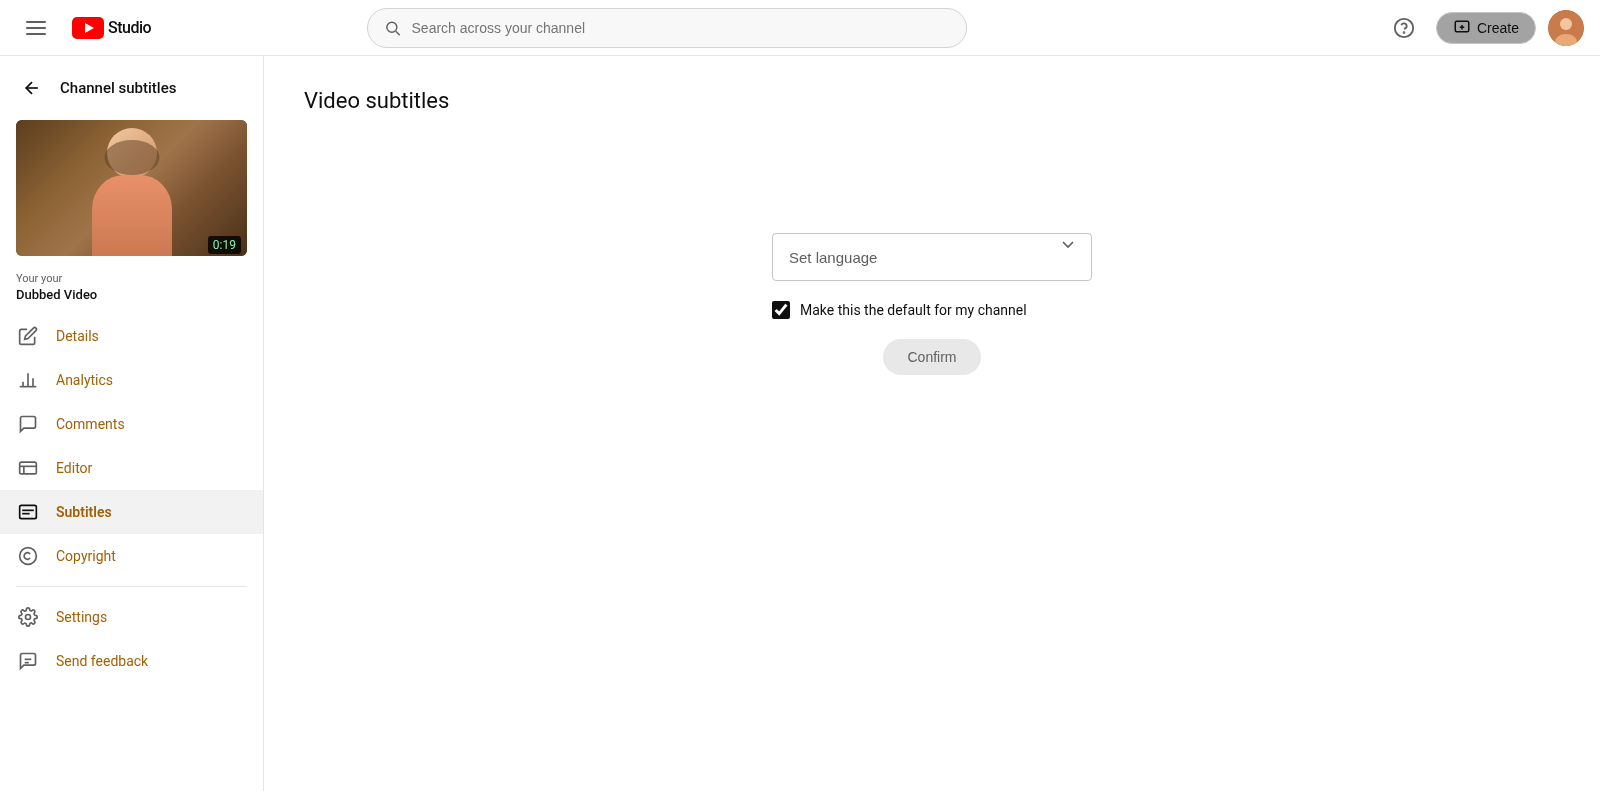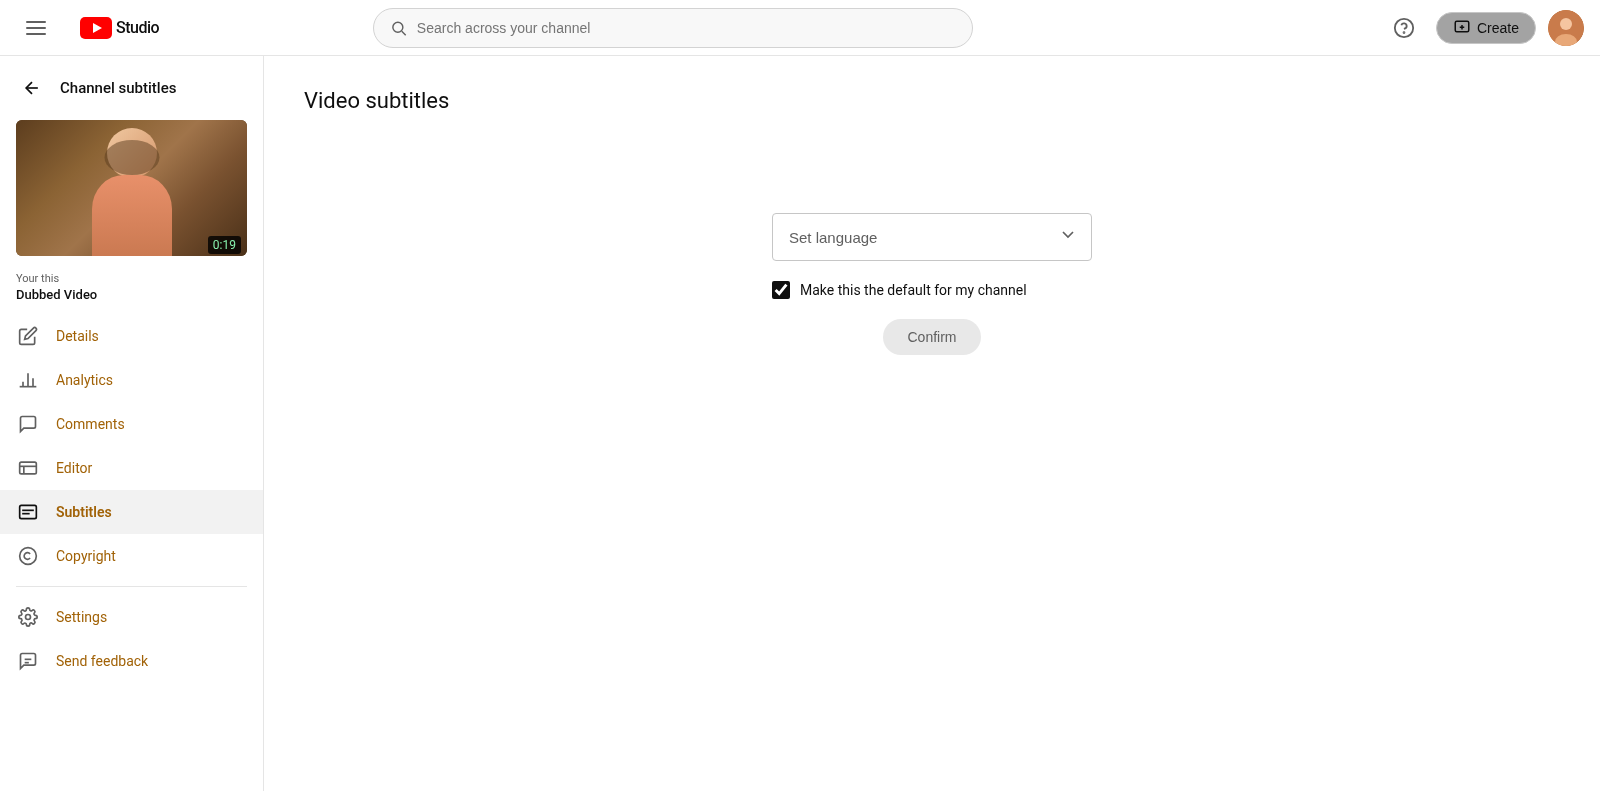--- a/index.html
+++ b/index.html
@@ -11,21 +11,21 @@
       align-items: center;
       height: 56px;
       padding: 0 16px;
       border-bottom: 1px solid #e5e5e5;
       gap: 16px;
       position: fixed;
       top: 0; left: 0; right: 0;
       background: #fff;
       z-index: 100;
     }
-    .topnav-left { display: flex; align-items: center; gap: 24px; text-align: center; }
+    .topnav-left { display: flex; align-items: center; gap: 16px; text-align: center; }
     .hamburger { display: flex; flex-direction: column; gap: 4px; cursor: pointer; padding: 4px; }
     .hamburger span { display: block; width: 20px; height: 2px; background: #606060; border-radius: 1px; }
     .logo { display: flex; align-items: center; gap: 4px; text-decoration: none; }
     .logo-yt { width: 32px; height: 22px; }
     .logo-text { font-size: 16px; font-weight: 500; color: #0f0f0f; letter-spacing: -0.5px; }
     .search-bar {
       flex: 1;
       max-width: 600px;
       margin: 0 auto;
     }
@@ -203,20 +203,21 @@
       height: 48px;
       border: 1px solid #c6c6c6;
       border-radius: 4px;
       padding: 0 48px 0 16px;
       font-size: 15px;
       color: #606060;
       background: #fff;
       appearance: none;
       cursor: pointer;
       outline: none;
+      margin-top: 20px;
     }
     .select-chevron {
       position: absolute;
       right: 14px;
       top: 50%;
       transform: translateY(-50%);
       pointer-events: none;
       color: #606060;
       font-size: 20px;
     }
@@ -324,21 +325,21 @@
       <div class="video-thumb-inner">
 
         <div style="position:absolute;top:8px;left:50%;transform:translateX(-50%);width:50px;height:50px;border-radius:50%;background:linear-gradient(135deg,#f0c8a0,#d4956a);"></div>
         <div style="position:absolute;top:55px;left:50%;transform:translateX(-50%);width:80px;height:85px;background:linear-gradient(180deg,#e8906a,#c97850);border-radius:40% 40% 0 0;"></div>
         <div style="position:absolute;top:20px;left:50%;transform:translateX(-50%);width:55px;height:35px;background:rgba(90,60,30,0.5);border-radius:50%;"></div>
       </div>
       <div class="video-duration">0:19</div>
     </div>
 
     <div class="video-info">
-      <div class="video-label">Your this</div>
+      <div class="video-label">Your your</div>
       <div class="video-name">Dubbed Video</div>
     </div>
 
     <div>
 
       <div class="nav-item">
         <span class="nav-icon">
           <svg width="20" height="20" viewBox="0 0 24 24" fill="none" stroke="currentColor" stroke-width="2">
             <path d="M11 4H4a2 2 0 0 0-2 2v14a2 2 0 0 0 2 2h14a2 2 0 0 0 2-2v-7"></path>
             <path d="M18.5 2.5a2.121 2.121 0 0 1 3 3L12 15l-4 1 1-4 9.5-9.5z"></path>

